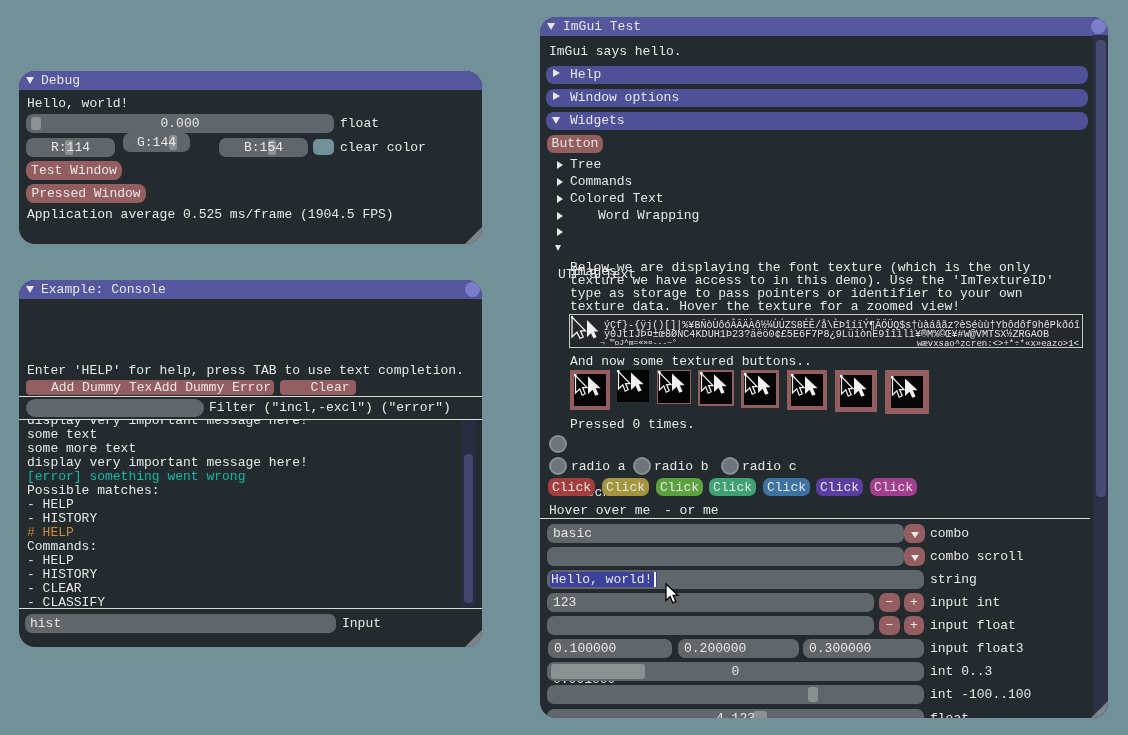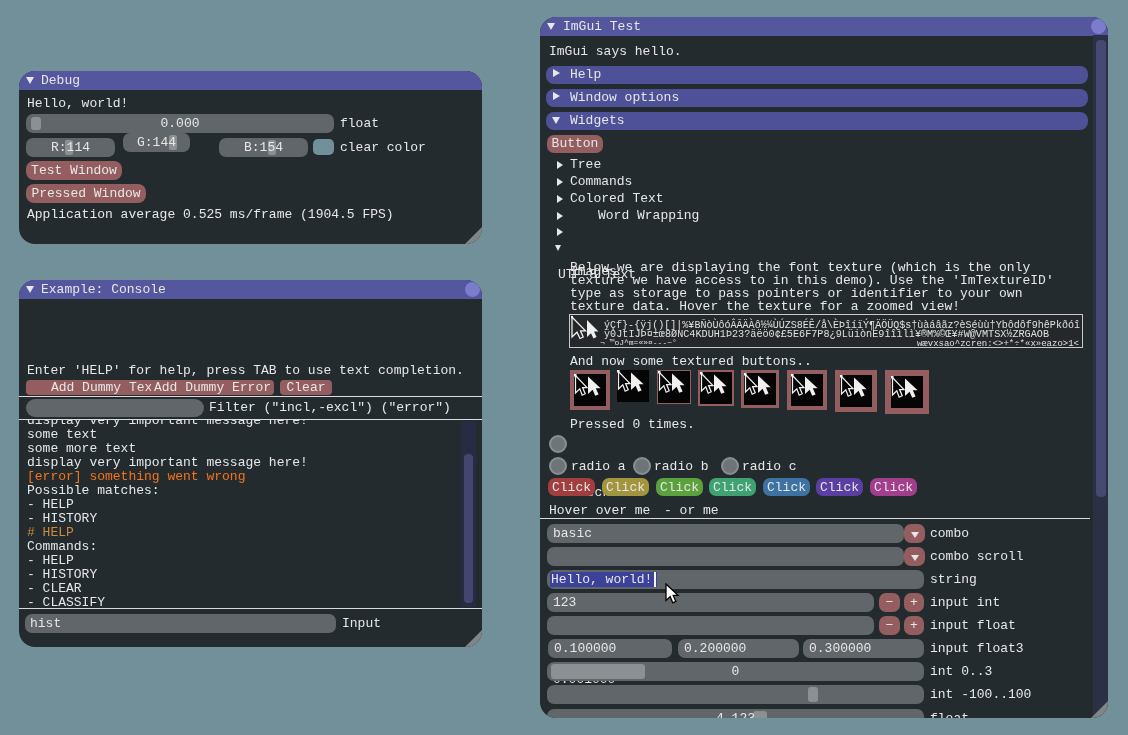--- a/index.html
+++ b/index.html
@@ -64,32 +64,32 @@
 </div>
 
 <div class="w" id="win-console" style="left:19px;top:280px;width:463px;height:367px;">
   <div class="tb"></div>
   <div class="dtri" style="left:7px;top:6px;"></div>
   <div class="t" style="left:22px;top:3px;">Example: Console</div>
   <div class="circ" style="left:446px;top:2px;width:15px;height:15px;background:#7B7CCB;"></div>
   <div class="t" style="left:8px;top:84px;">Enter 'HELP' for help, press TAB to use text completion.</div>
   <div class="sbtn" style="left:7px;top:100px;width:119px;padding-left:20px;"><span>Add Dummy Text</span></div>
   <div class="sbtn" style="left:132px;top:100px;width:123px;"><span>Add Dummy Error</span></div>
-  <div class="sbtn" style="left:261px;top:100px;width:52px;"><span>Clear</span></div>
+  <div class="sbtn" style="left:261px;top:100px;width:52px;padding-left:24px;"><span>Clear</span></div>
   <div class="sep" style="left:0;top:116px;width:463px;"></div>
   <div class="fr" style="left:7px;top:119px;width:178px;height:18px;border-radius:9px;"></div>
   <div class="t" style="left:190px;top:121px;">Filter ("incl,-excl") ("error")</div>
   <div class="sep" style="left:0;top:139px;width:463px;"></div>
 
   <div style="position:absolute;left:0;top:140px;width:463px;height:188px;overflow:hidden;">
     <div class="t" style="left:8px;top:-6px;line-height:14px;">display very important message here!
 some text
 some more text
 display very important message here!
-<span style="color:#f97316;">[error] something went wrong</span>
+<span style="color:#14b8a6;">[error] something went wrong</span>
 Possible matches:
 - HELP
 - HISTORY
 <span style="color:#CE8B3A;"># HELP</span>
 Commands:
 - HELP
 - HISTORY
 - CLEAR
 - CLASSIFY</div>
   </div>

